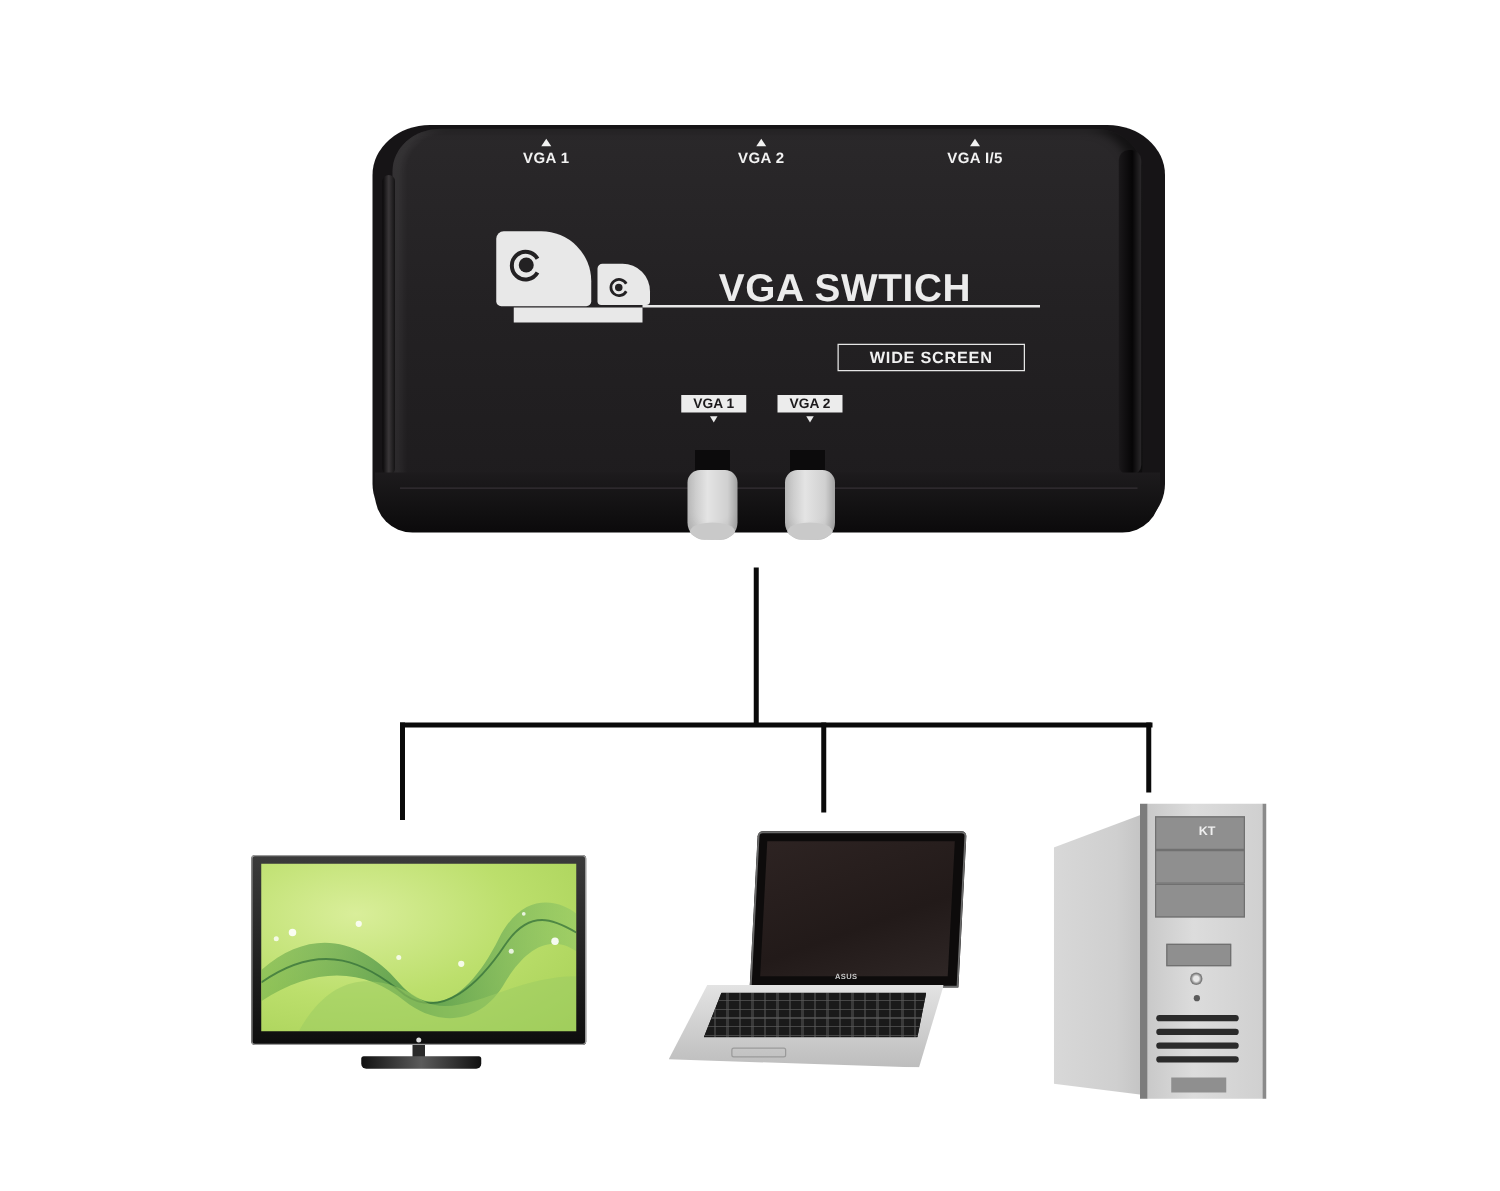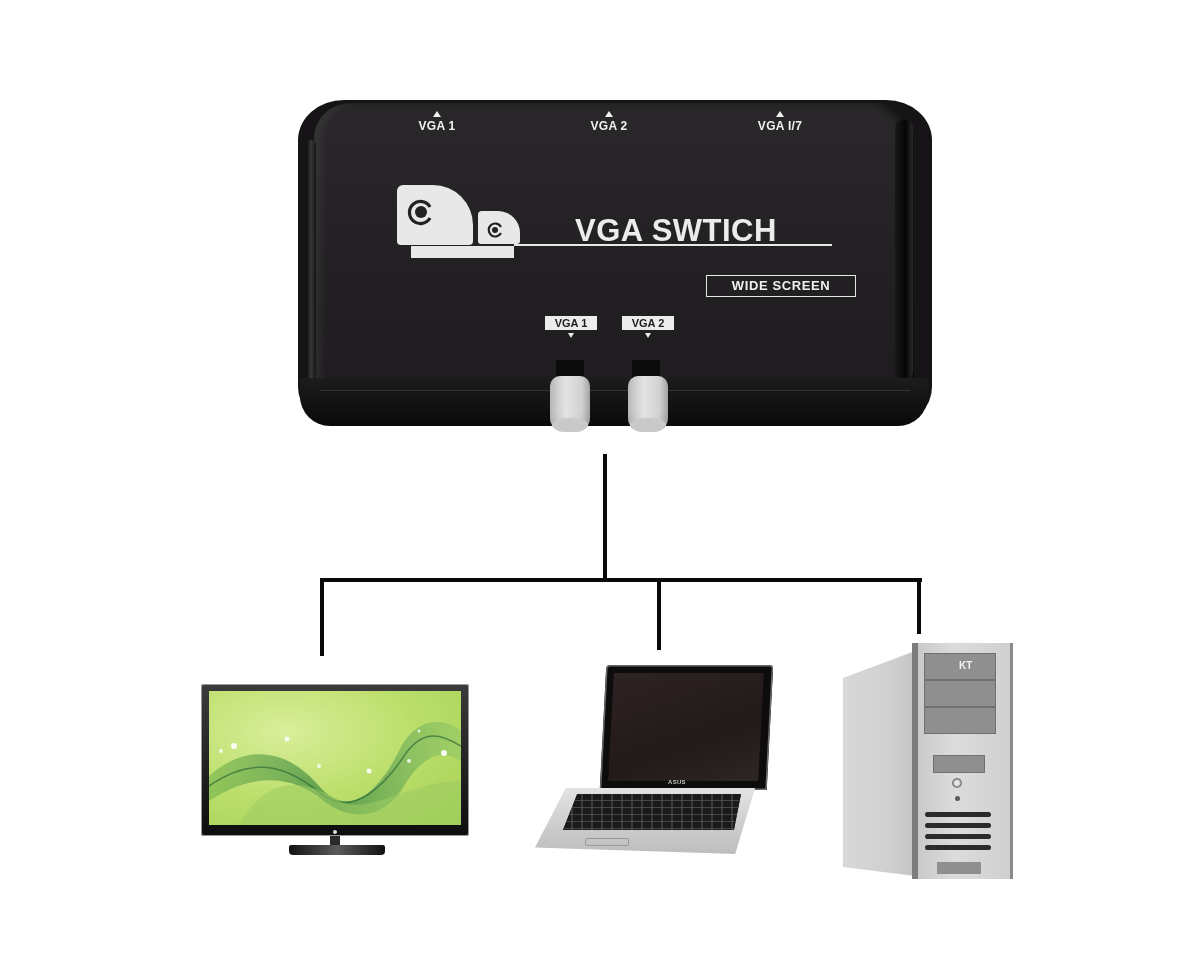--- a/index.html
+++ b/index.html
@@ -56,21 +56,21 @@
       left: 478px; top: 211px; width: 42px; height: 33px; background: #e8e8e8;
       border-radius: 4px 22px 3px 3px / 4px 22px 3px 3px;
     }
     .logo-base { left: 411px; top: 246px; width: 103px; height: 12px; background: #e8e8e8; }
     .logo-underline { left: 514px; top: 244px; width: 318px; height: 2px; background: #e8e8e8; }
 
     .title-text {
       left: 575px; top: 213px; color: #ececec; font-weight: bold; font-size: 31px; letter-spacing: 0.5px;
     }
     .wide-screen {
-      left: 706px; top: 275px; width: 148px; height: 20px; border: 1.5px solid #e6e6e6;
+      left: 670px; top: 275px; width: 148px; height: 20px; border: 1.5px solid #e6e6e6;
       color: #f0f0f0; font-weight: bold; font-size: 13px; text-align: center; line-height: 20px;
       letter-spacing: 0.6px;
     }
     .btn-label {
       width: 52px; height: 14px; background: #ececec; color: #1c1a1c; font-weight: bold;
       font-size: 11px; text-align: center; line-height: 14px;
     }
     .btn-arrow {
       width: 0; height: 0; border-left: 3.5px solid transparent; border-right: 3.5px solid transparent;
       border-top: 5px solid #eaeaea;
@@ -179,21 +179,21 @@
   <div class="abs" style="left:397px; top:111px;">
     <div class="port-arrow"></div>
     <div class="port-label">VGA 1</div>
   </div>
   <div class="abs" style="left:569px; top:111px;">
     <div class="port-arrow"></div>
     <div class="port-label">VGA 2</div>
   </div>
   <div class="abs" style="left:740px; top:111px;">
     <div class="port-arrow"></div>
-    <div class="port-label">VGA I/7</div>
+    <div class="port-label">VGA I/5</div>
   </div>
 
   <div>
     <div class="abs logo-big">
       <svg width="76" height="60" viewBox="0 0 76 60" style="position:absolute;left:0;top:0">
         <circle cx="24" cy="27" r="6" fill="#232123"></circle>
         <path d="M33 22 A11 11 0 1 0 33 33" fill="none" stroke="#232123" stroke-width="3.2"></path>
       </svg>
     </div>
     <div class="abs logo-small">

